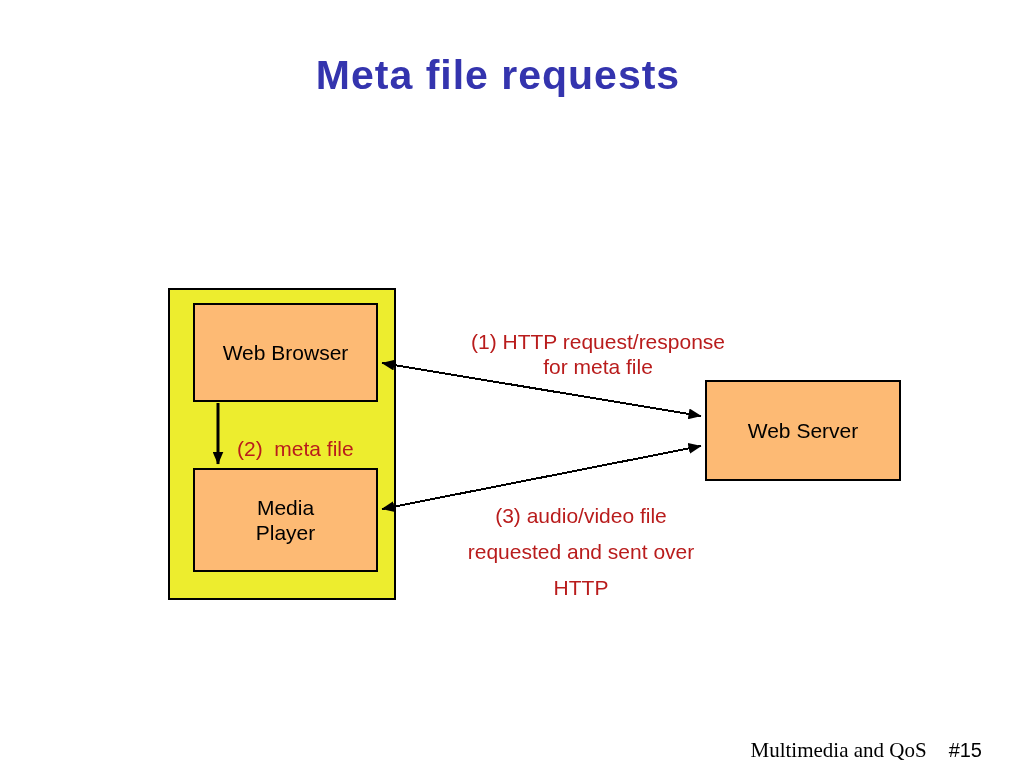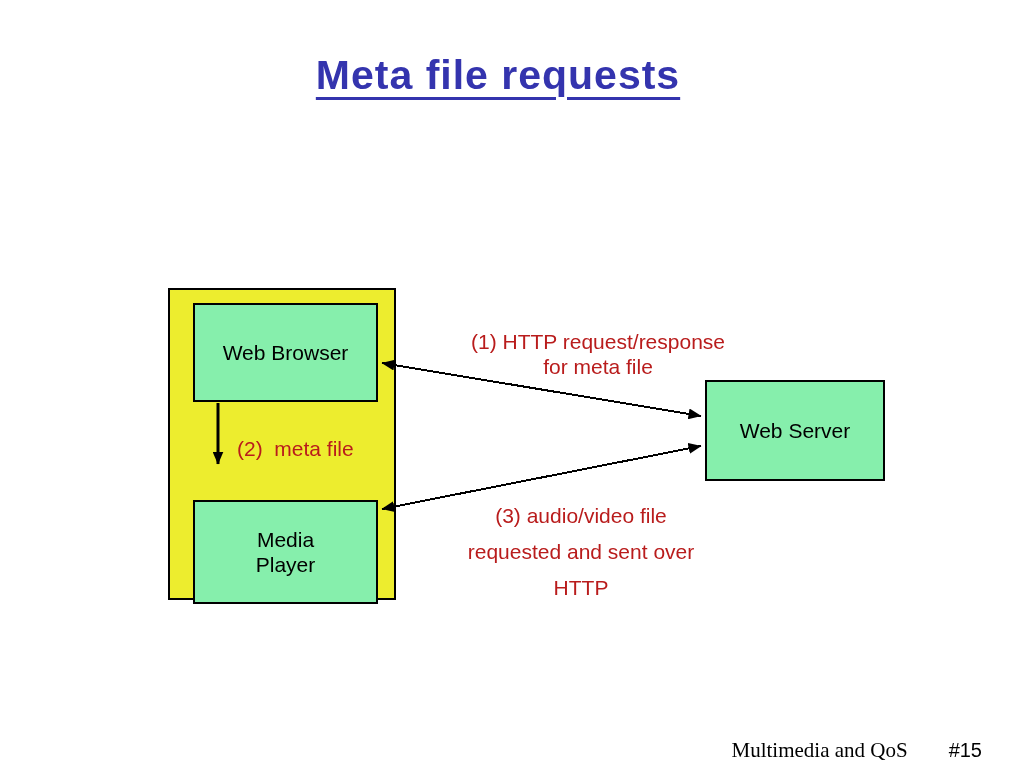--- a/index.html
+++ b/index.html
@@ -15,49 +15,48 @@
     top: 52px;
     left: -14px;
     width: 1024px;
     text-align: center;
     font-size: 41px;
     font-weight: bold;
     letter-spacing: 1px;
     color: #3434ae;
   }
   .slide-title .underlined {
-    text-decoration: underline;
     text-decoration-thickness: 3px;
     text-underline-offset: 8px;
   }
   .container-yellow {
     position: absolute;
     left: 168px;
     top: 288px;
     width: 228px;
     height: 312px;
     background: #eded2e;
     border: 2px solid #000000;
   }
   .node {
     position: absolute;
-    background: #86efac;
+    background: #fdba74;
     border: 2px solid #000000;
     display: flex;
     align-items: center;
     justify-content: center;
     text-align: center;
     font-size: 21px;
     line-height: 25px;
     color: #000000;
     white-space: pre-wrap;
   }
   .node-web-browser { left: 193px; top: 303px; width: 185px; height: 99px; }
-  .node-media-player { left: 193px; top: 468px; width: 185px; height: 104px; margin-top: 32px; }
-  .node-web-server  { left: 705px; top: 380px; width: 180px; height: 101px; }
+  .node-media-player { left: 193px; top: 468px; width: 185px; height: 104px; }
+  .node-web-server  { left: 705px; top: 380px; width: 196px; height: 101px; }
   .arrows-svg {
     position: absolute;
     left: 0; top: 0;
     width: 1024px; height: 768px;
     pointer-events: none;
   }
   .edge-label {
     position: absolute;
     font-size: 21px;
     line-height: 25px;
@@ -66,21 +65,21 @@
   }
   .edge-label-1 { left: 427px; top: 329px; width: 342px; text-align: center; }
   .edge-label-2 { left: 237px; top: 436px; }
   .edge-label-3 { left: 428px; top: 498px; width: 306px; text-align: center; line-height: 36px; }
   .footer {
     position: absolute;
     top: 725px;
     right: 42px;
     display: flex;
     align-items: baseline;
-    gap: 41px;
+    gap: 22px;
   }
   .footer-course {
     font-family: "Liberation Serif", serif;
     font-size: 21px;
     color: #000000;
   }
   .footer-page {
     font-family: "Liberation Sans", sans-serif;
     font-size: 20px;
     color: #000000;

